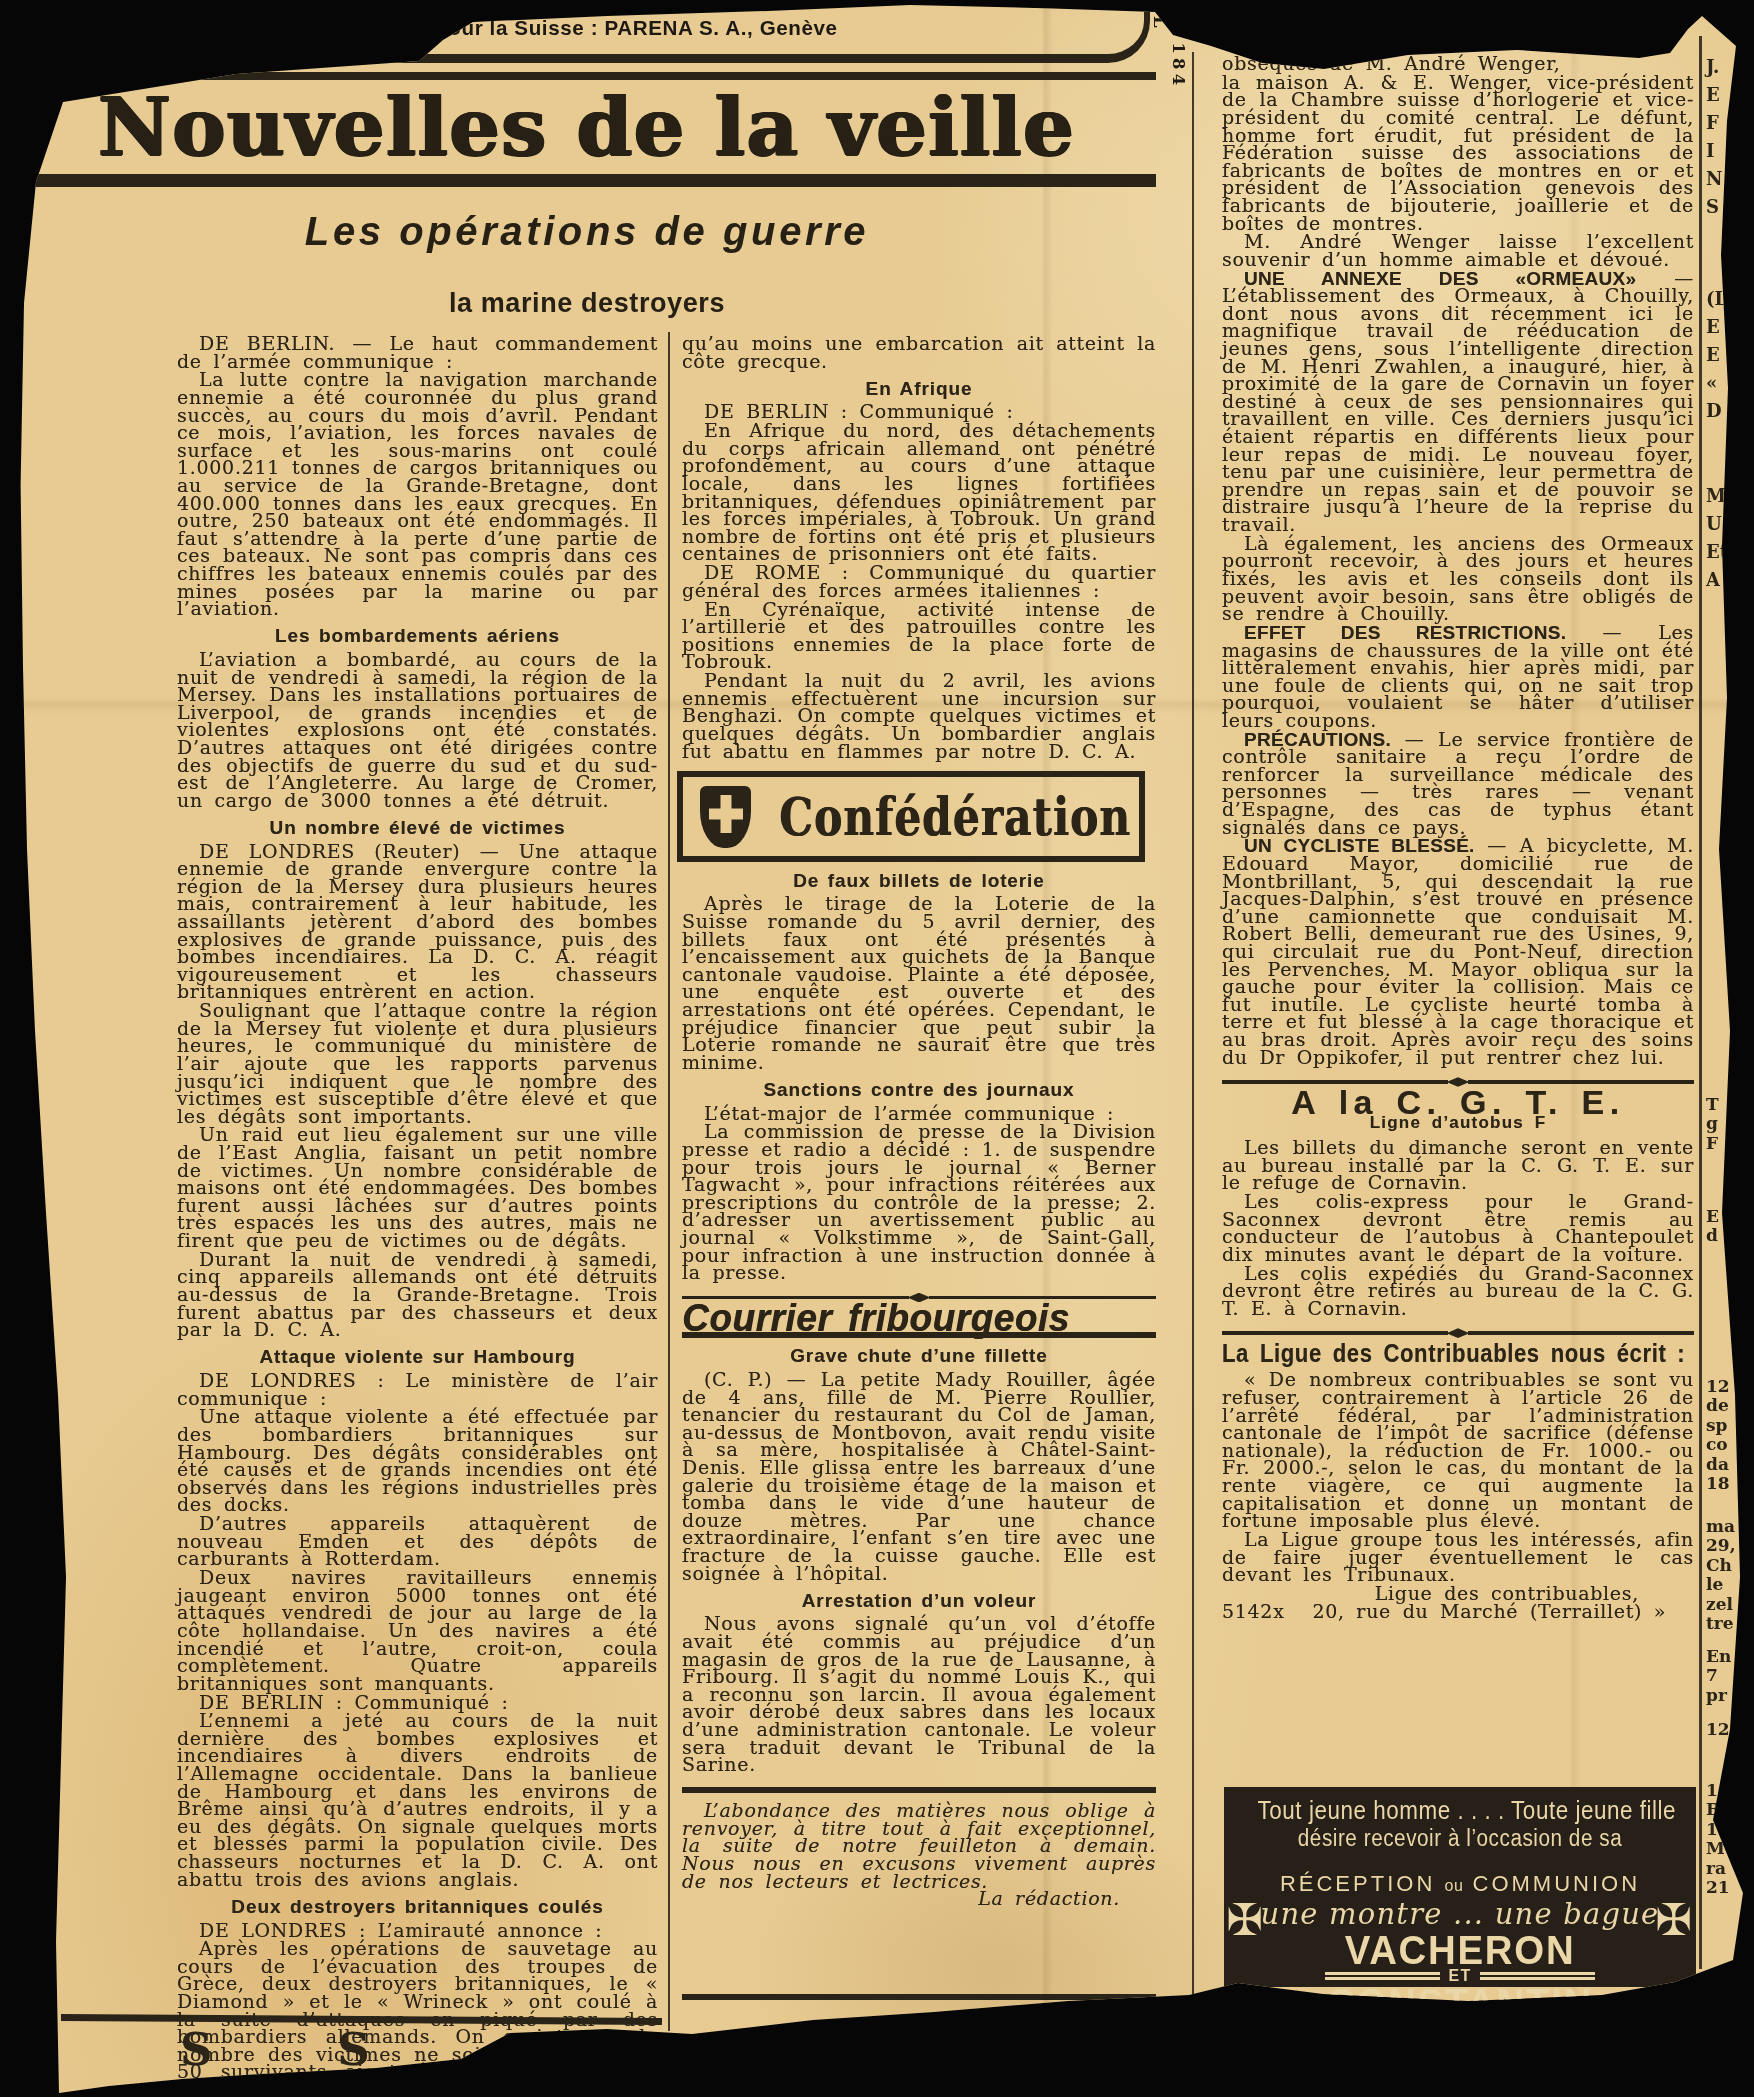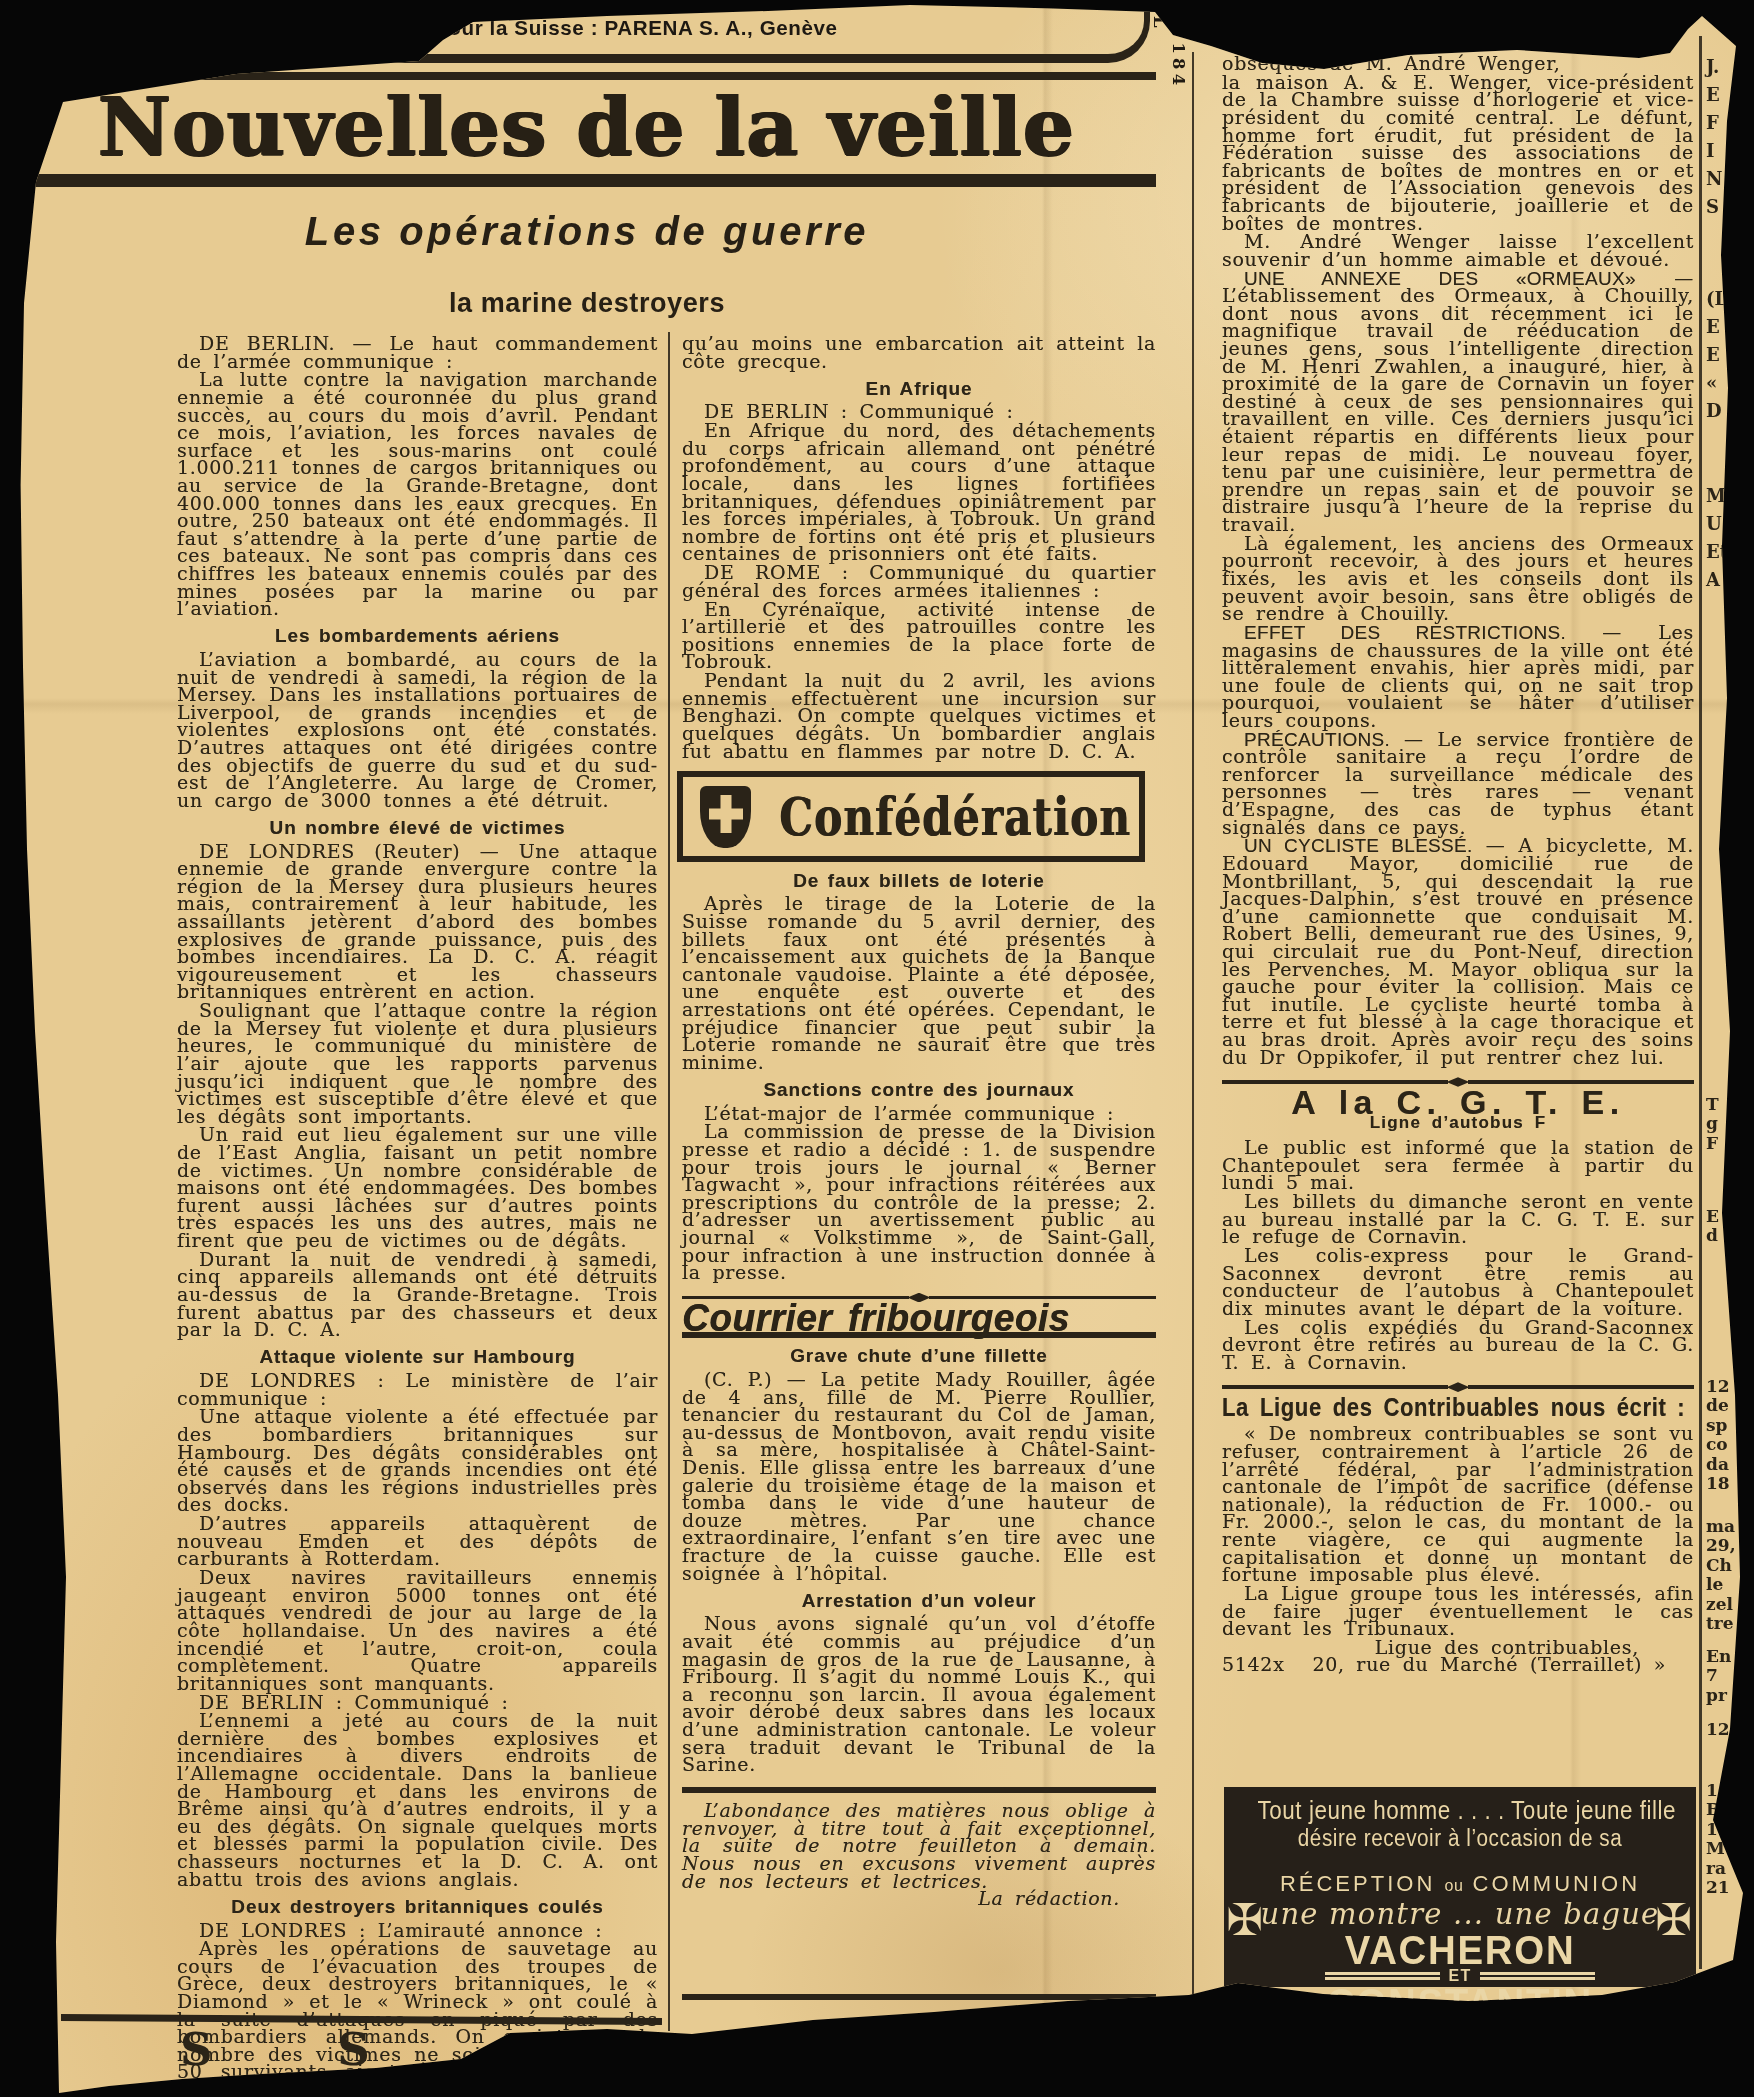--- a/index.html
+++ b/index.html
@@ -72,21 +72,21 @@
   }
   #col1{left:177px;top:335px;width:481px;}
   #col2{left:682px;top:335px;width:474px;}
   #col3{left:1222px;top:55px;width:472px;}
   .col p{margin:0 0 1.2px 0;text-indent:22px;}
   .col p.noind{text-indent:0;}
   .col h3{
     font-family:"Liberation Sans",sans-serif;font-weight:bold;font-size:19px;
     letter-spacing:0.9px;word-spacing:2.4px;text-align:center;margin:9.7px 0 6px;
   }
-  .lead{font-family:"Liberation Sans",sans-serif;font-weight:normal;letter-spacing:0.3px;}
+  .lead{font-family:"Liberation Sans",sans-serif;font-weight:bold;letter-spacing:0.3px;}
   .vr{background:var(--ink);opacity:.88;}
   .vr1{left:668px;top:332px;width:2.4px;height:1699px;}
   .vr2{left:1192px;top:52px;width:2.4px;height:1944px;}
   .vr3{left:1699px;top:36px;width:3px;height:1933px;}
   
   .confed{
     display:flex;align-items:center;gap:28px;
     border:6px solid var(--ink);
     margin:11px 0 9.7px -4.9px;padding:8.5px 4.9px 8.5px 17px;width:calc(100% - 6px);
     box-sizing:border-box;
@@ -252,21 +252,20 @@
       <p>Là également, les anciens des Ormeaux pourront recevoir, à des jours et heures fixés, les avis et les conseils dont ils peuvent avoir besoin, sans être obligés de se rendre à Chouilly.</p>
       <p><b class="lead">EFFET DES RESTRICTIONS.</b><span> — Les magasins de chaussures de la ville ont été littéralement envahis, hier après midi, par une foule de clients qui, on ne sait trop pourquoi, voulaient se hâter d’utiliser leurs coupons.</span></p>
       <p><b class="lead">PRÉCAUTIONS.</b><span> — Le service frontière de contrôle sanitaire a reçu l’ordre de renforcer la surveillance médicale des personnes — très rares — venant d’Espagne, des cas de typhus étant signalés dans ce pays.</span></p>
       <p><b class="lead">UN CYCLISTE BLESSÉ.</b><span> — A bicyclette, M. Edouard Mayor, domicilié rue de Montbrillant, 5, qui descendait la rue Jacques-Dalphin, s’est trouvé en présence d’une camionnette que conduisait M. Robert Belli, demeurant rue des Usines, 9, qui circulait rue du Pont-Neuf, direction les Pervenches. M. Mayor obliqua sur la gauche pour éviter la collision. Mais ce fut inutile. Le cycliste heurté tomba à terre et fut blessé à la cage thoracique et au bras droit. Après avoir reçu des soins du Dr Oppikofer, il put rentrer chez lui.</span></p>
 
       <div class="orn">
           <i></i>
         </div>
       <div class="cgte-title">A la C. G. T. E.</div>
       <div class="cgte-sub">Ligne d’autobus F</div>
-      <p>Le public est informé que la station de Chantepoulet sera fermée à partir du lundi 5 mai.</p>
       <p>Les billets du dimanche seront en vente au bureau installé par la C. G. T. E. sur le refuge de Cornavin.</p>
       <p>Les colis-express pour le Grand-Saconnex devront être remis au conducteur de l’autobus à Chantepoulet dix minutes avant le départ de la voiture.</p>
       <p>Les colis expédiés du Grand-Saconnex devront être retirés au bureau de la C. G. T. E. à Cornavin.</p>
 
       <div class="orn">
           <i></i>
         </div>
       <div class="ligue-title">La Ligue des Contribuables nous écrit :</div>
       <p>« De nombreux contribuables se sont vu refuser, contrairement à l’article 26 de l’arrêté fédéral, par l’administration cantonale de l’impôt de sacrifice (défense nationale), la réduction de Fr. 1000.- ou Fr. 2000.-, selon le cas, du montant de la rente viagère, ce qui augmente la capitalisation et donne un montant de fortune imposable plus élevé.</p>
       <p>La Ligue groupe tous les intéressés, afin de faire juger éventuellement le cas devant les Tribunaux.</p>

